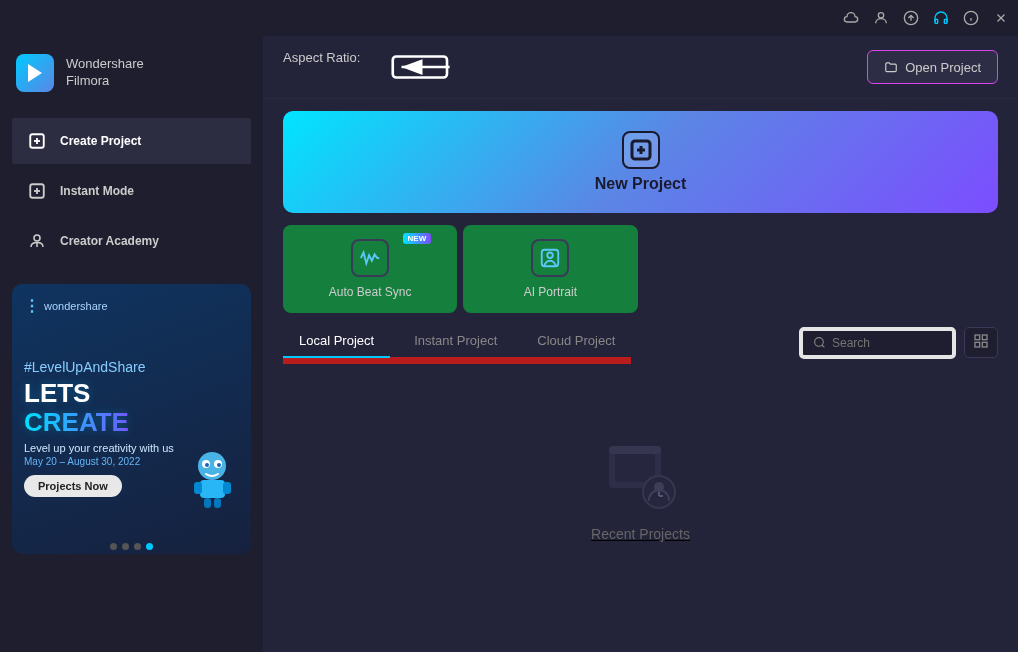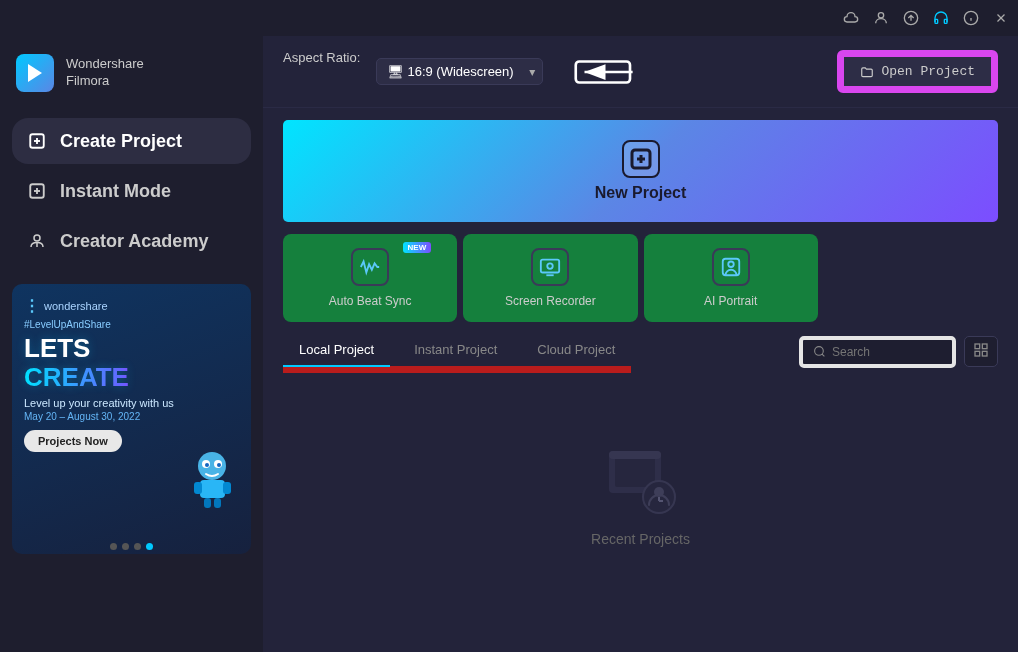--- a/index.html
+++ b/index.html
@@ -87,24 +87,24 @@
       padding: 8px 12px;
       display: flex;
       flex-direction: column;
       gap: 4px;
     }
     .nav-item {
       display: flex;
       align-items: center;
       gap: 12px;
       padding: 12px 14px;
-      border-radius: 16px;
+      border-radius: 2px;
       cursor: pointer;
       color: #ccc;
-      font-size: 18px;
+      font-size: 12px;
       font-weight: 600;
     }
     .nav-item.active {
       background: #2d2d42;
       color: #ffffff;
     }
     .nav-icon {
       width: 22px;
       height: 22px;
       display: flex;
@@ -141,23 +141,24 @@
       display: flex;
       align-items: center;
       gap: 4px;
     }
     .promo-logo-w {
       font-size: 16px;
       color: #5bc8fa;
       font-weight: bold;
     }
     .promo-tag {
-      font-size: 10px;
+      font-size: 14px;
       color: #88ccff;
       margin-bottom: 4px;
+      margin-top: 40px;
     }
     .promo-headline {
       font-size: 26px;
       font-weight: 900;
       color: #ffffff;
       line-height: 1.1;
       text-shadow: 0 0 10px rgba(0,200,255,0.3);
     }
     .promo-headline .colored {
       color: transparent;
@@ -275,33 +276,32 @@
       width: 70px;
       height: 34px;
     }
 
     .open-project-btn {
       margin-left: auto;
       display: flex;
       align-items: center;
       gap: 7px;
       background: #2d2d46;
-      border: 7px solid #d946ef;
+      border: 1px solid #d946ef;
       color: #ccc;
       border-radius: 6px;
       padding: 7px 16px;
       font-size: 13px;
       cursor: pointer;
-      font-family: Liberation Mono, monospace;
     }
 
     
     .new-project-area {
       margin: 12px 20px;
-      border-radius: 5px;
+      border-radius: 10px;
       background: linear-gradient(135deg, #00e5ff 0%, #5b86e5 50%, #7c4dff 100%);
       display: flex;
       align-items: center;
       justify-content: center;
       flex-direction: column;
       padding: 20px;
       cursor: pointer;
       min-height: 100px;
       gap: 6px;
     }
@@ -444,20 +444,21 @@
 
     
     .empty-state {
       flex: 1;
       display: flex;
       flex-direction: column;
       align-items: center;
       justify-content: center;
       gap: 12px;
       padding-bottom: 40px;
+      text-decoration: underline;
     }
     .empty-icon {
       width: 80px;
       height: 80px;
       opacity: 0.5;
     }
     .empty-label {
       color: #666;
       font-size: 14px;
     }
@@ -590,29 +591,20 @@
         <div class="dot"></div>
         <div class="dot active"></div>
       </div>
     </div>
   </div>
 
   <div class="content-area">
 
     <div class="content-header">
       <span class="aspect-ratio-label">Aspect Ratio:</span>
-      <div class="select-wrapper">
-        <select class="aspect-ratio-select">
-          <option>🖥 16:9 (Widescreen)</option>
-          <option>📱 9:16 (Portrait)</option>
-          <option>⬛ 1:1 (Square)</option>
-          <option>🖥 4:3 (Standard)</option>
-          <option>🖥 21:9 (Cinematic)</option>
-        </select>
-      </div>
 
       <div class="arrow-hint">
         <svg viewBox="0 0 80 36" fill="none">
           <defs>
             <marker id="arrowhead" markerWidth="8" markerHeight="6" refX="8" refY="3" orient="auto">
               <polygon points="0 0, 8 3, 0 6" fill="white"></polygon>
             </marker>
           </defs>
           <path d="M75 18 L20 18" stroke="white" stroke-width="3" marker-end="url(#arrowhead)"></path>
 
@@ -644,30 +636,20 @@
       <div class="tool-card">
         <span class="new-badge">NEW</span>
         <div class="tool-icon">
           <svg width="22" height="22" viewBox="0 0 24 24" fill="none" stroke="currentColor" stroke-width="2">
             <polyline points="2,12 5,6 8,18 11,9 14,15 17,8 20,12 22,12"></polyline>
           </svg>
         </div>
         <span class="tool-label">Auto Beat Sync</span>
       </div>
 
-      <div class="tool-card">
-        <div class="tool-icon">
-          <svg width="22" height="22" viewBox="0 0 24 24" fill="none" stroke="currentColor" stroke-width="2">
-            <rect x="2" y="4" width="20" height="14" rx="2"></rect>
-            <circle cx="12" cy="11" r="3"></circle>
-            <line x1="8" y1="21" x2="16" y2="21"></line>
-          </svg>
-        </div>
-        <span class="tool-label">Screen Recorder</span>
-      </div>
 
       <div class="tool-card">
         <div class="tool-icon">
           <svg width="22" height="22" viewBox="0 0 24 24" fill="none" stroke="currentColor" stroke-width="2">
             <rect x="3" y="3" width="18" height="18" rx="3"></rect>
             <circle cx="12" cy="9" r="3"></circle>
             <path d="M6 21c0-3.3 2.7-6 6-6s6 2.7 6 6"></path>
           </svg>
         </div>
         <span class="tool-label">AI Portrait</span>

